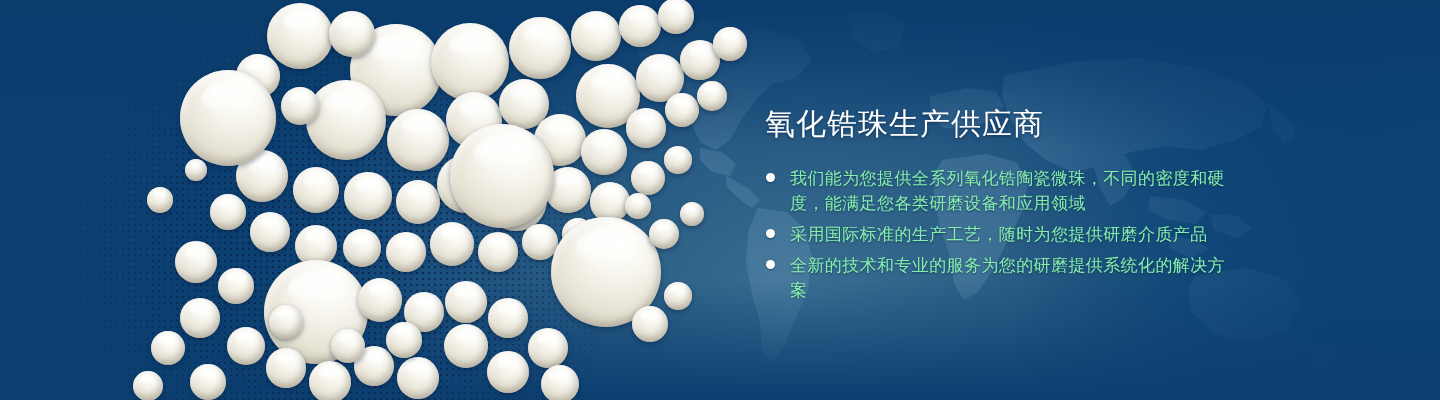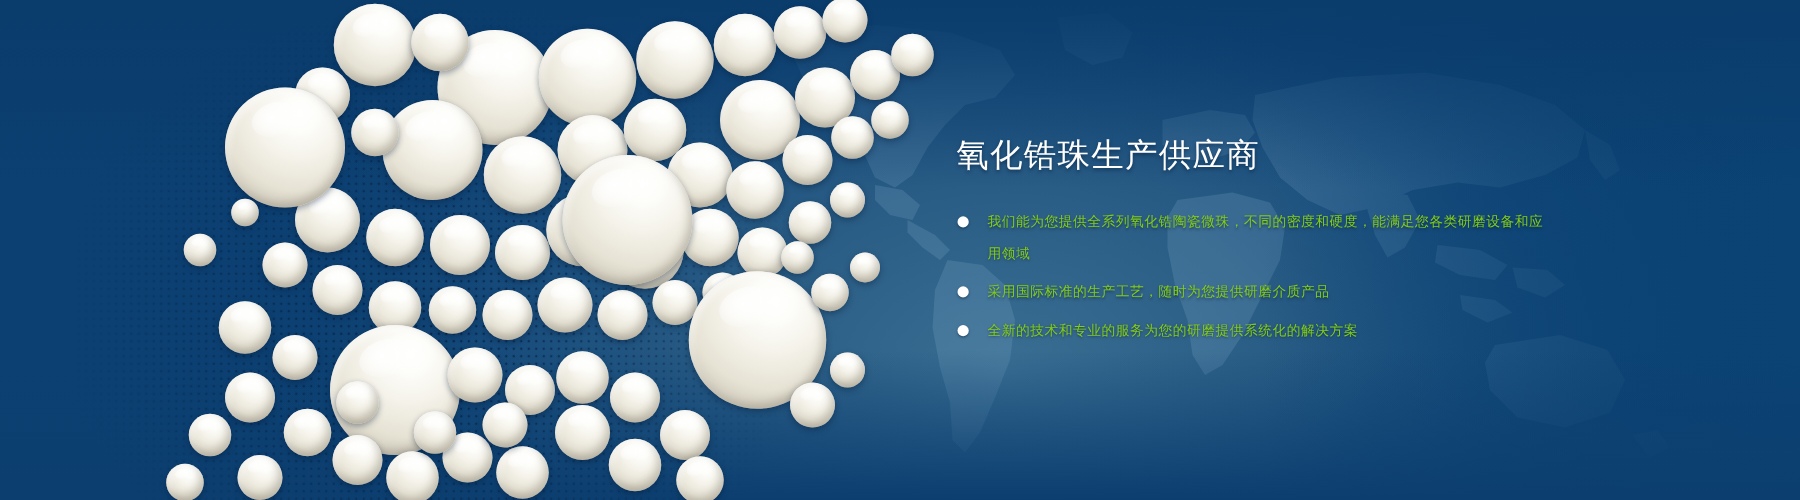--- a/index.html
+++ b/index.html
@@ -73,42 +73,42 @@
     background:radial-gradient(ellipse at 45% 40%, rgba(255,255,255,0.98) 0%, rgba(255,255,255,0.55) 45%, rgba(255,255,255,0) 78%);
     transform:rotate(-18deg);
   }
 
   
   .content {
     position:absolute; left:765px; top:104px; width:470px;
   }
   .headline {
     color:#ffffff;
-    font-size:26px;
+    font-size:30px;
     line-height:40px;
     letter-spacing:1px;
     font-weight:400;
     text-shadow:0 1px 3px rgba(3,25,52,0.55);
     white-space:nowrap;
   }
   .bullets { margin-top:22px; }
   .bullet-row {
     position:relative;
     padding-left:25px;
     margin-bottom:6px;
   }
   .bullet-dot {
     position:absolute; left:1px; top:7px;
     width:9px; height:9px; border-radius:50%;
     background:#ffffff;
     box-shadow:0 1px 2px rgba(3,25,52,0.5);
   }
   .bullet-text {
-    color:#84cc16;
-    font-size:11px;
+    color:#86efac;
+    font-size:17px;
     line-height:25px;
     letter-spacing:0.4px;
     text-shadow:0 1px 2px rgba(3,25,52,0.5);
   }
 </style>
 </head>
 <body>
 
 <div id="banner">
 

